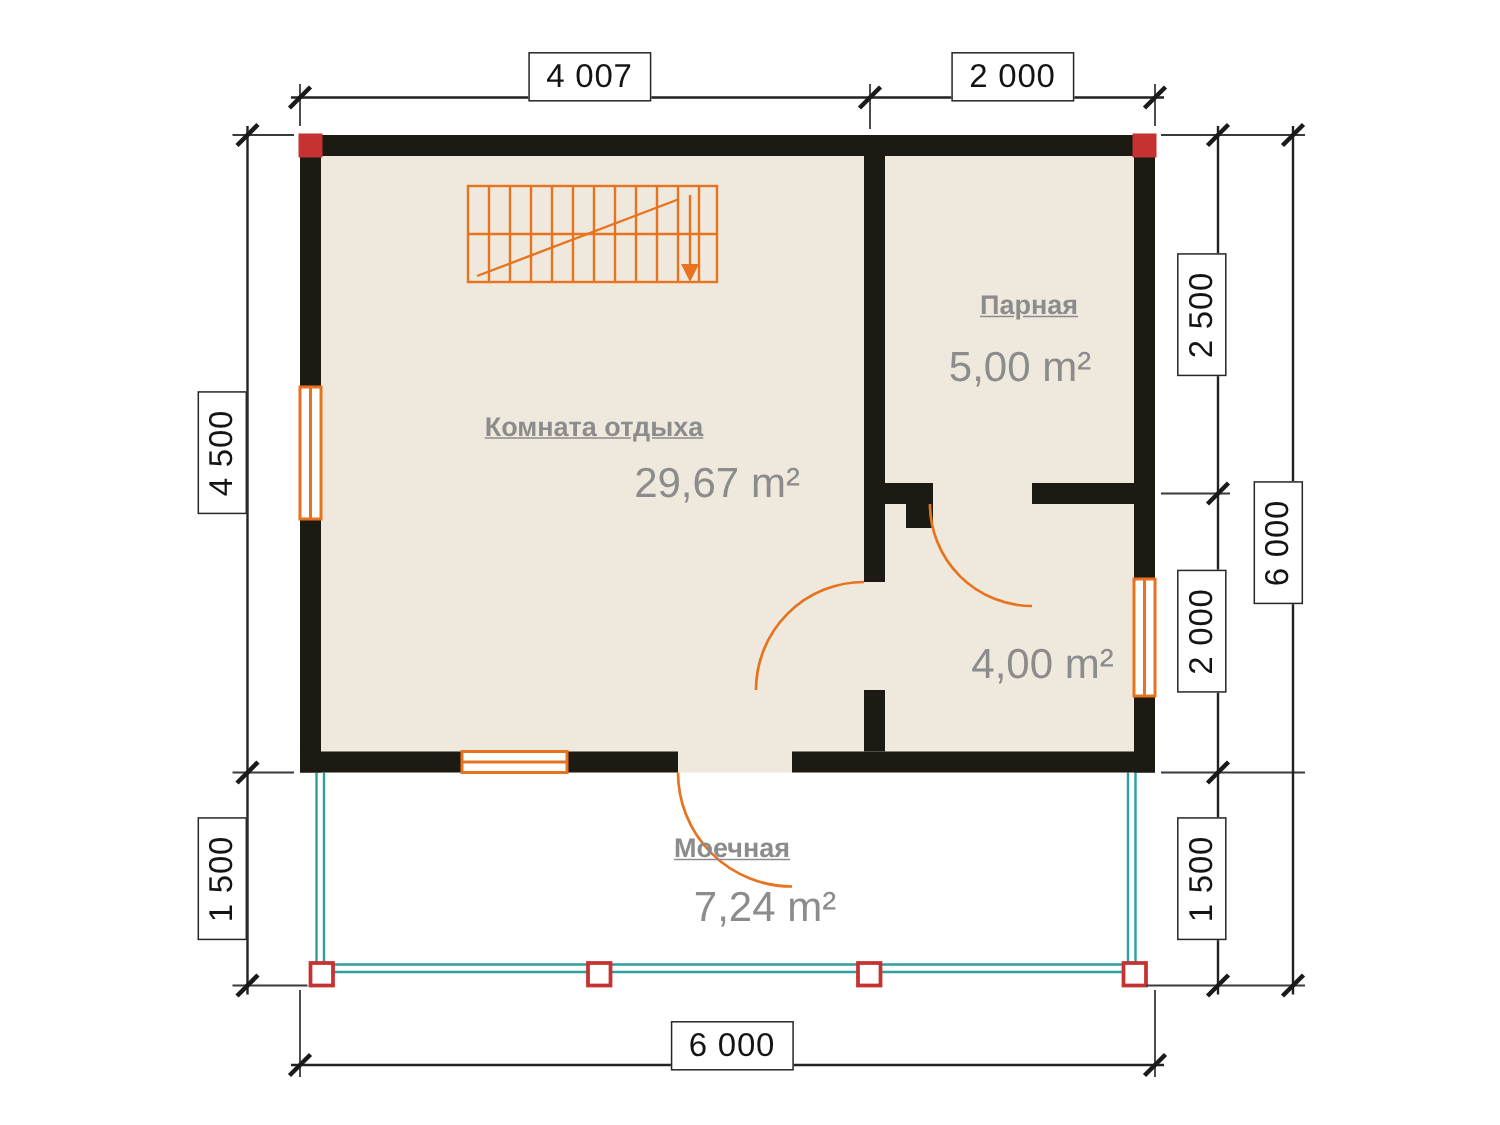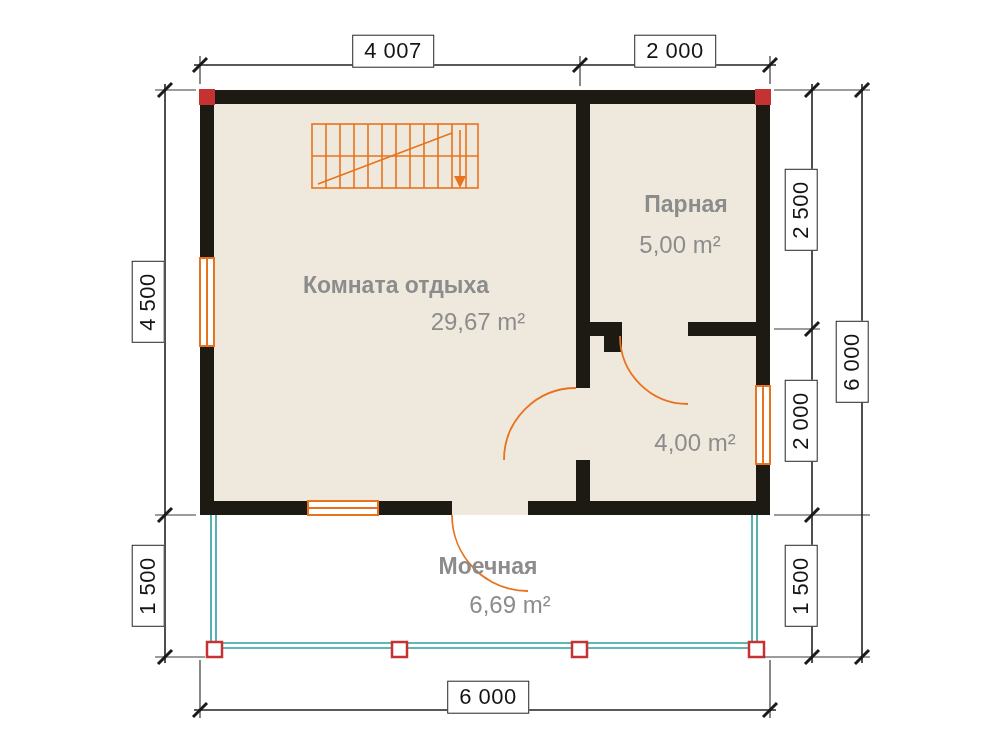--- a/index.html
+++ b/index.html
@@ -12,22 +12,22 @@
     position:absolute;transform:translate(-50%,-50%);
     background:#ffffff;border:1.5px solid #262626;
     padding:1px 11px;font-size:22px;color:#141414;
     white-space:nowrap;line-height:1.3;letter-spacing:.5px;
   }
   .dim-box.rot{transform:translate(-50%,-50%) rotate(-90deg);}
   .room-label{
     position:absolute;transform:translate(-50%,-50%);
     color:#8c8c8c;white-space:nowrap;
   }
-  .room-label.name{font-size:23px;font-weight:bold;}
-  .room-label.area{font-size:24px;}
+  .room-label.name{font-size:18px;font-weight:bold;text-decoration:underline;}
+  .room-label.area{font-size:28px;}
 </style>
 </head>
 <body>
 
 <div class="canvas">
 
   <svg width="1000" height="750" viewBox="0 0 1000 750">
 
     <rect x="200" y="90" width="570" height="425" fill="#efe9dd"></rect>
 
@@ -119,21 +119,21 @@
 
   <div class="room-label name" style="left:396px;top:285px">Комната отдыха</div>
   <div class="room-label area" style="left:478px;top:322px">29,67 m²</div>
 
   <div class="room-label name" style="left:686px;top:204px">Парная</div>
   <div class="room-label area" style="left:680px;top:245px">5,00 m²</div>
 
   <div class="room-label area" style="left:695px;top:443px">4,00 m²</div>
 
   <div class="room-label name" style="left:488px;top:566px">Моечная</div>
-  <div class="room-label area" style="left:510px;top:605px">6,69 m²</div>
+  <div class="room-label area" style="left:510px;top:605px">7,24 m²</div>
 
   <div class="dim-box" style="left:393px;top:51px">4 007</div>
   <div class="dim-box" style="left:675px;top:51px">2 000</div>
   <div class="dim-box" style="left:488px;top:697px">6 000</div>
 
   <div class="dim-box rot" style="left:148px;top:302px">4 500</div>
   <div class="dim-box rot" style="left:148px;top:586px">1 500</div>
 
   <div class="dim-box rot" style="left:801px;top:210px">2 500</div>
   <div class="dim-box rot" style="left:801px;top:421px">2 000</div>

